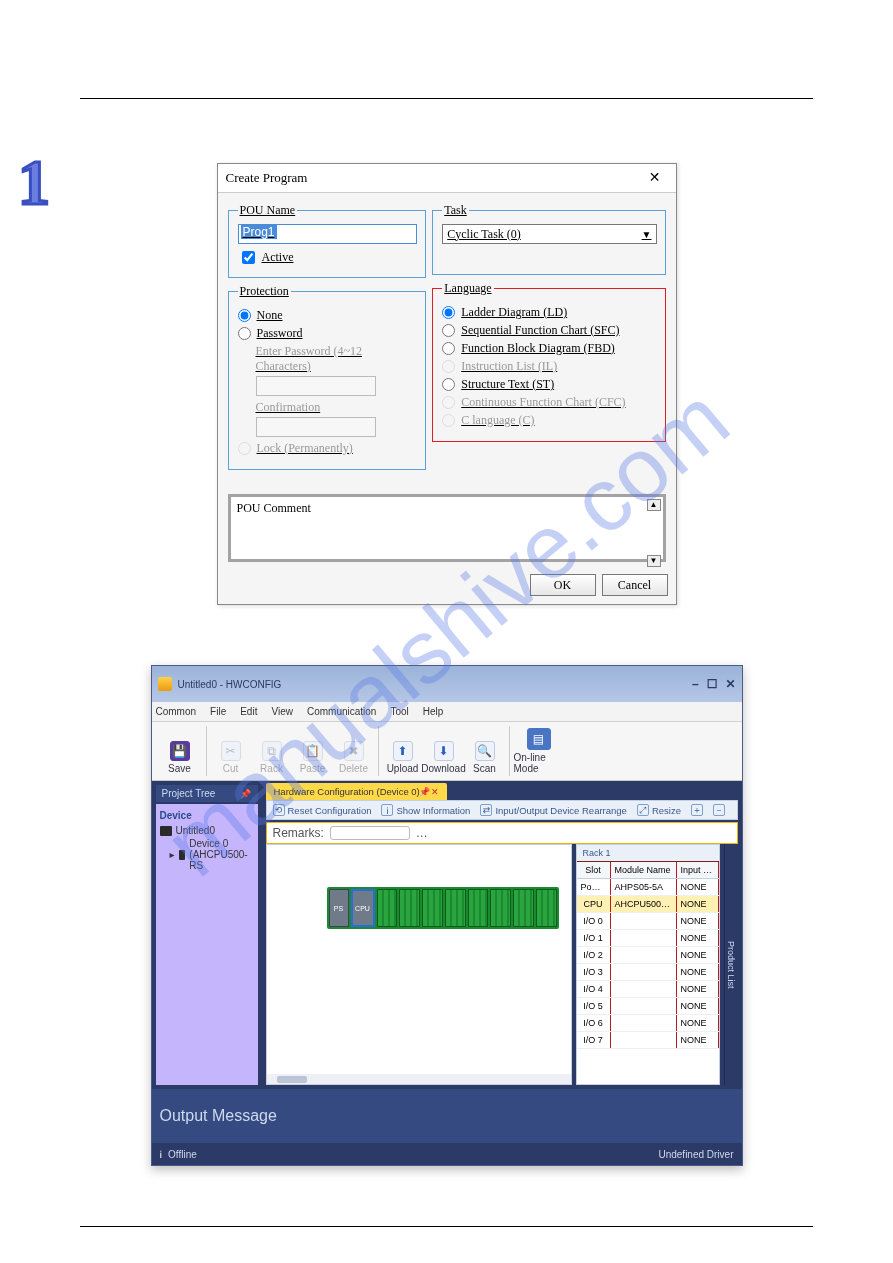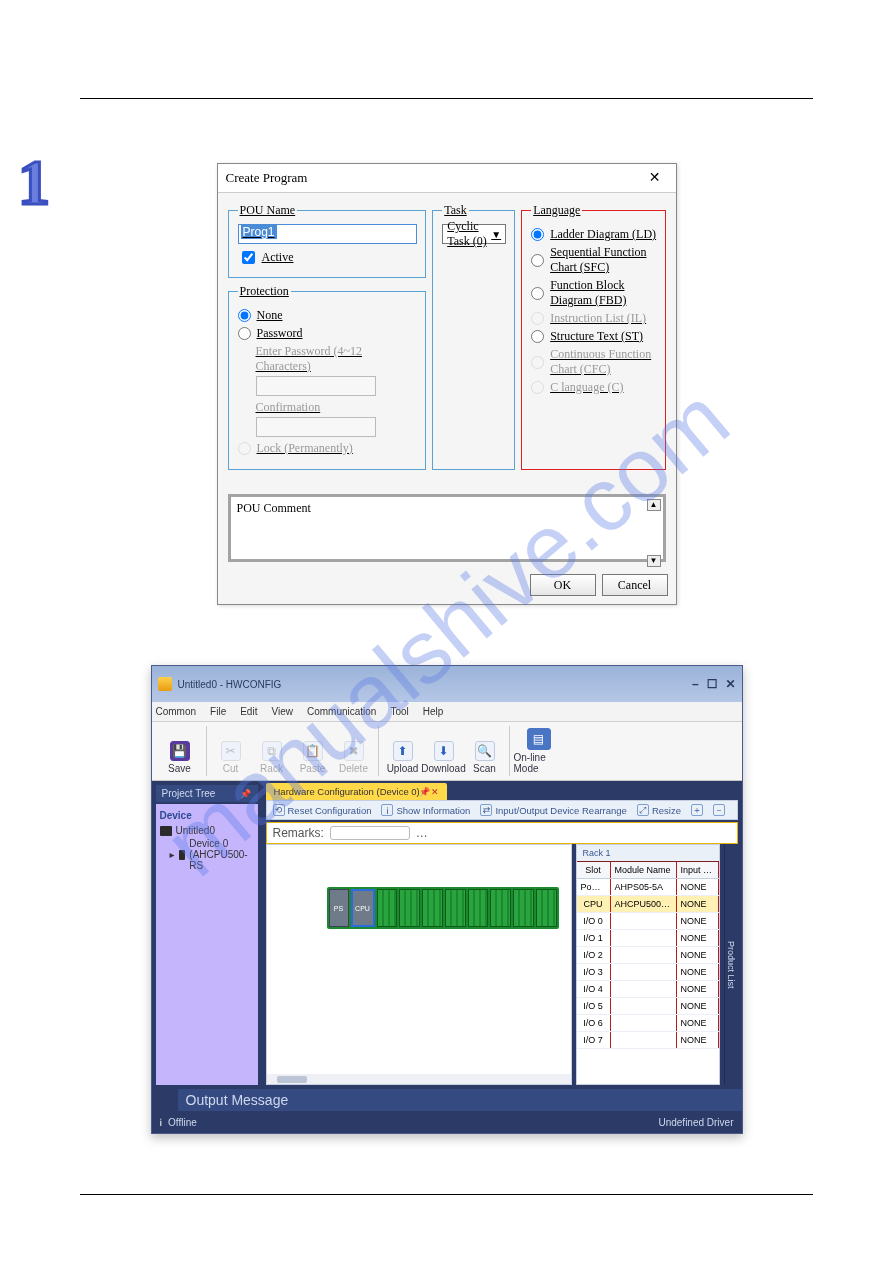--- a/index.html
+++ b/index.html
@@ -68,21 +68,21 @@
     border-bottom: 1px solid #ccc;
   }
   .dlg1-title { font-family: "Times New Roman", serif; font-size: 13px; }
   .dlg1-close {
     width: 26px; height: 20px; text-align: center;
     line-height: 18px; font-size: 14px; cursor: pointer;
   }
   .dlg1-body { padding: 10px 10px 6px 10px; }
   .row2 { display: flex; gap: 6px; }
   .col-left { width: 46%; display: flex; flex-direction: column; gap: 6px; }
-  .col-right { width: 54%; display: flex; flex-direction: row; gap: 6px; }
+  .col-right { width: 54%; display: flex; flex-direction: column; gap: 6px; }
 
   fieldset {
     padding: 6px 8px 10px 9px;
     margin: 0;
     text-decoration: underline;
   }
   fieldset legend {
     font-family: "Times New Roman", serif;
     font-size: 12px;
     padding: 0 2px;
@@ -393,23 +393,22 @@
     writing-mode: vertical-rl;
     text-orientation: mixed;
     display:flex; align-items:center; justify-content:center;
     font-size: 9px;
     border-left: 1px solid #1f2c50;
   }
 
   .hw-out {
     background: #344a80;
     color: #cfd8ee;
-    padding: 3px 8px;
-    font-size: 14px;
-    margin-left: 26px;
+    padding: 18px 8px;
+    font-size: 16px;
   }
   .hw-status {
     background: #2b3a66;
     color: #cfd8ee;
     padding: 4px 8px;
     font-size: 10px;
     display: flex; justify-content: space-between;
     align-items: center;
   }
   .stat-left { display:flex; align-items:center; gap:6px; }

